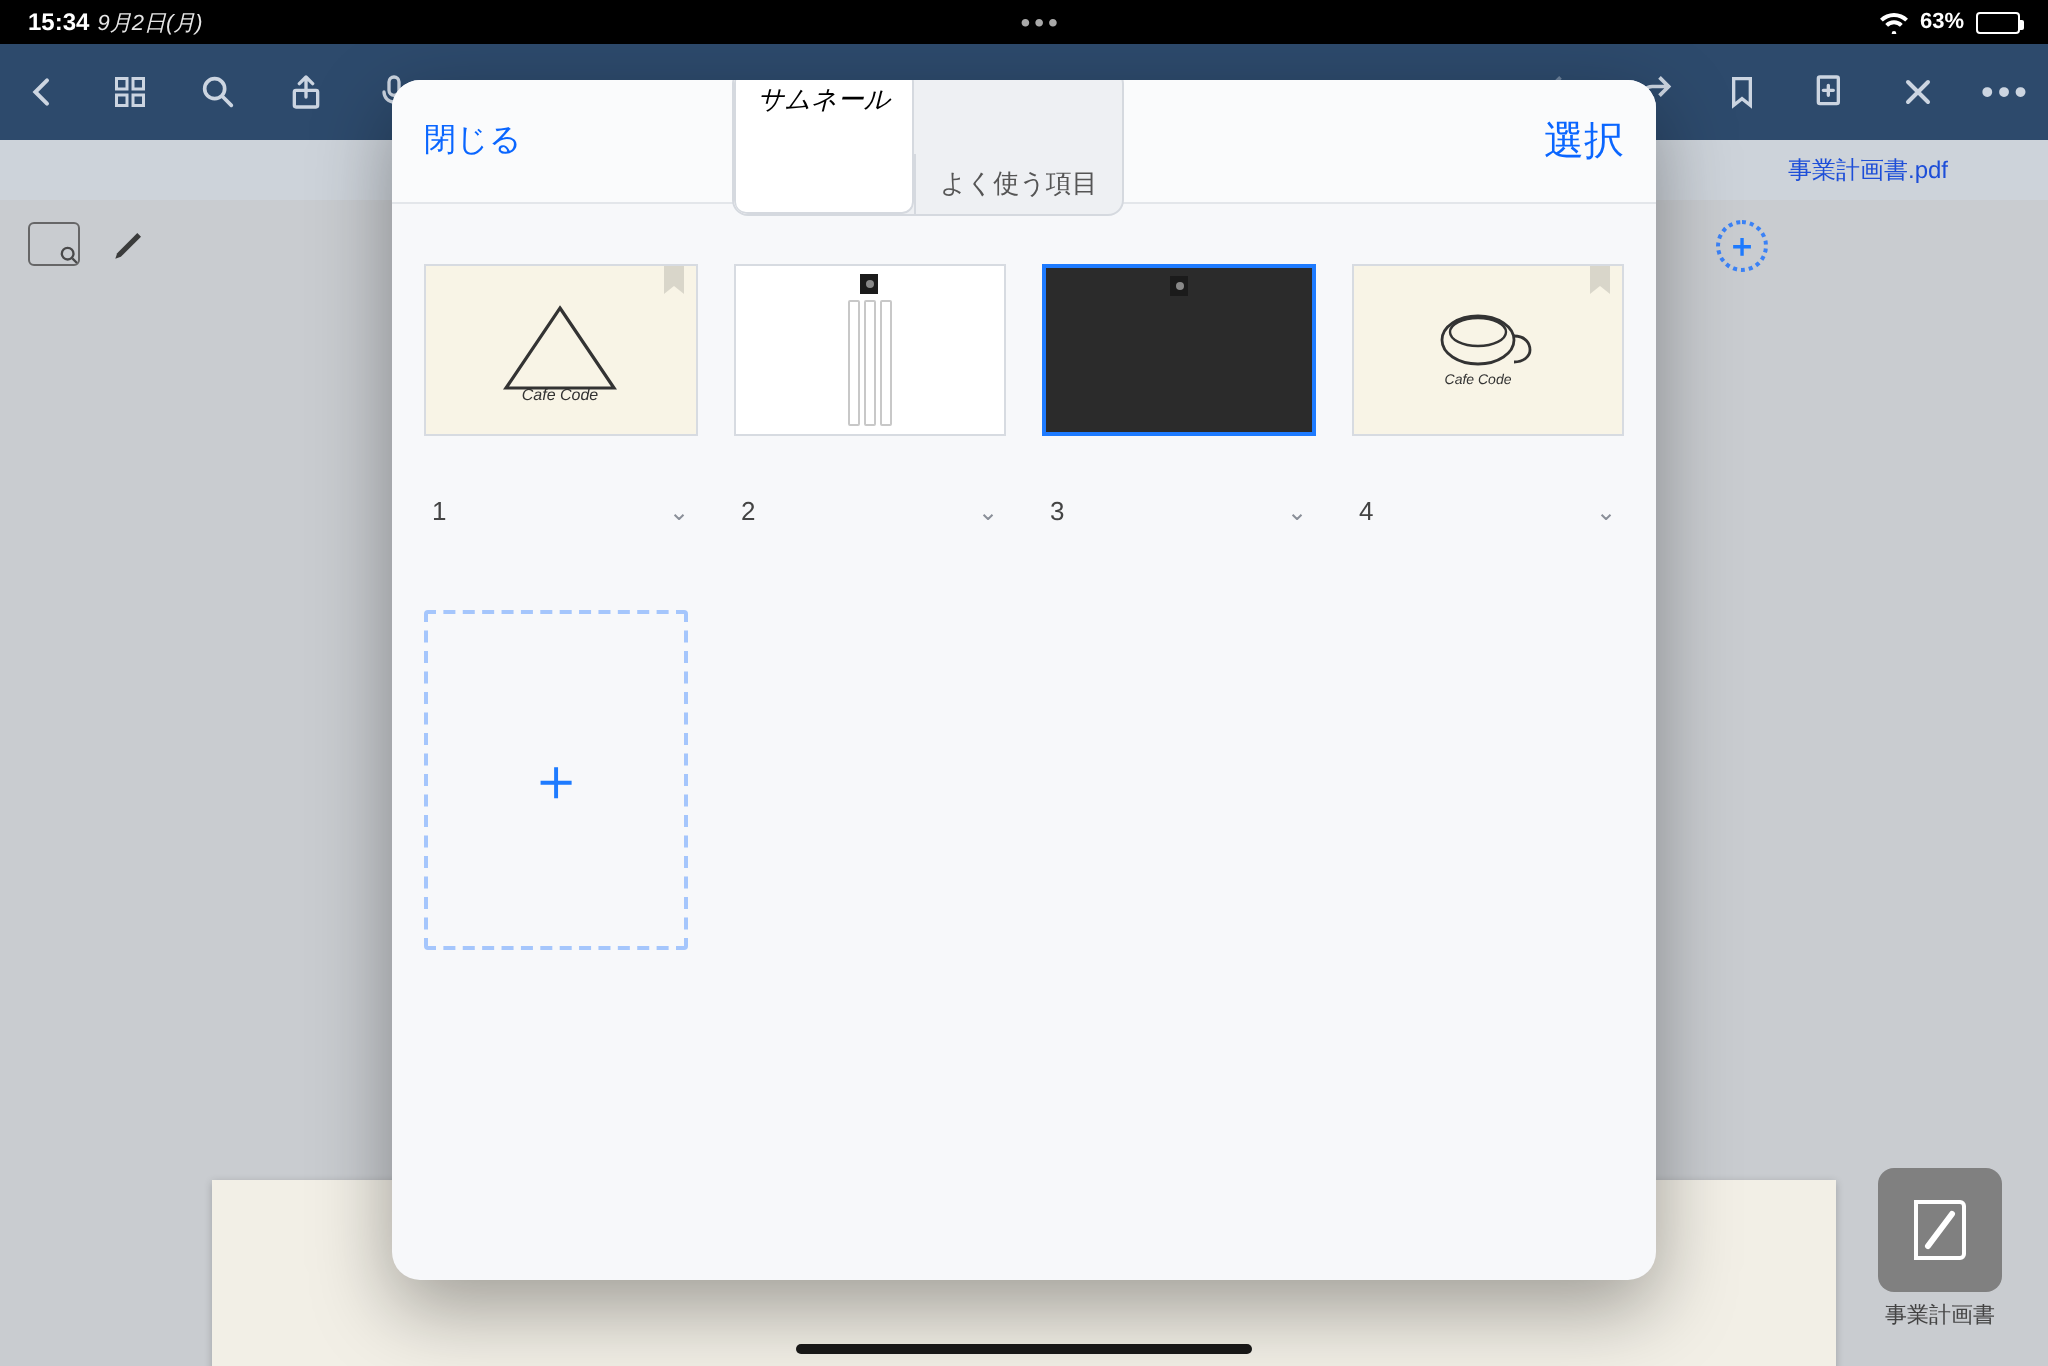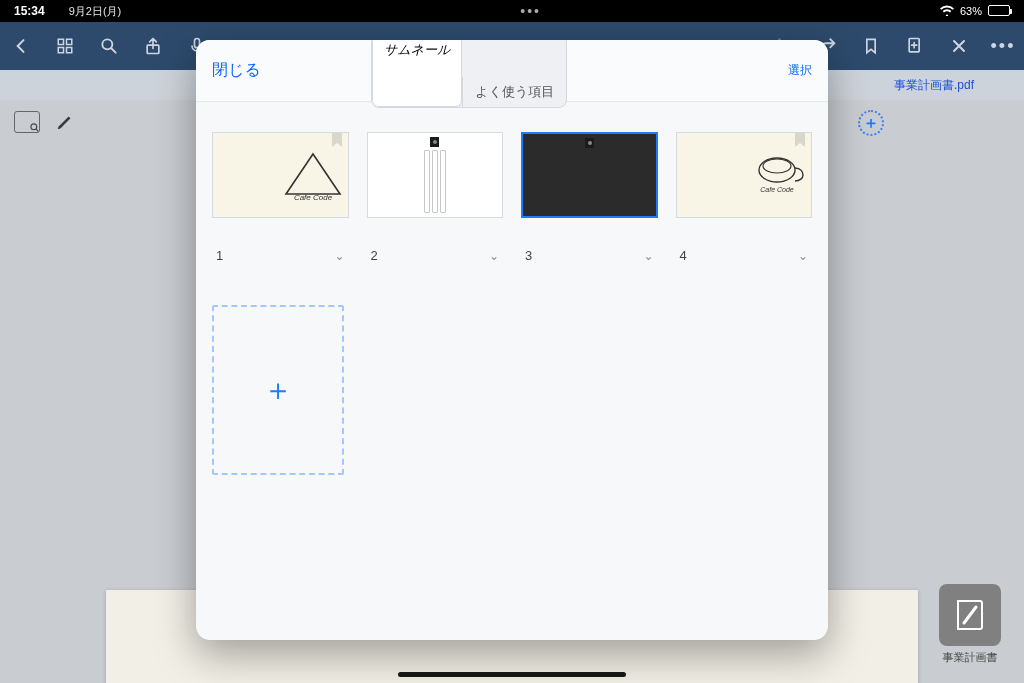--- a/index.html
+++ b/index.html
@@ -4,25 +4,25 @@
 <style>
   * { margin: 0; padding: 0; box-sizing: border-box; font-family: -apple-system, "Hiragino Sans", sans-serif; }
   html, body { width: 1024px; height: 683px; overflow: hidden; background: #000; }
 
   
   .status-bar {
     position: absolute; top: 0; left: 0; right: 0; height: 22px;
     background: #000; color: #fff; font-size: 12px; display: flex;
     align-items: center; padding: 0 14px; z-index: 40;
   }
-  .status-left { flex: 0 0 auto; display: flex; gap: 24px; align-items: center; }
+  .status-left { flex: 0 0 auto; display: flex; gap: 4px; align-items: center; }
   .status-left .time { font-weight: 600; }
-  .status-left .date { font-weight: 400; font-size: 11px; opacity: .9; }
+  .status-left .date { font-weight: 400; font-size: 11px; opacity: .9; font-style: italic; }
   .status-center { flex: 1; display: flex; justify-content: center; color: #aaa; font-size: 14px; letter-spacing: 2px; }
-  .status-right { flex: 0 0 auto; display: flex; align-items: flex-start; gap: 6px; font-size: 11px; }
+  .status-right { flex: 0 0 auto; display: flex; align-items: flex-end; gap: 6px; font-size: 11px; font-weight: bold; }
   .wifi-icon svg { display:block }
   .battery { width: 22px; height: 11px; border: 1px solid #fff; border-radius: 2px; position: relative; }
   .battery::after { content: ""; position: absolute; right: -3px; top: 3px; width: 2px; height: 5px; background: #fff; border-radius: 0 1px 1px 0;}
   .battery-fill { height: 100%; width: 63%; background: #fff; border-radius: 1px 0 0 1px; }
 
   
   .app-toolbar {
     position: absolute; top: 22px; left: 0; right: 0; height: 48px;
     background: #2d4a6c; color: #e8eef6; display: flex; align-items: center;
     padding: 0 10px; gap: 22px; z-index: 30;
@@ -72,30 +72,30 @@
     border-bottom: 1px solid #e3e6ea; background: #fafbfc;
   }
   .close-link { color: #0a66ff; font-size: 16px; font-weight: 500; }
   .segmented {
     margin: 0 auto; display: flex; border: 1px solid #d5d9df; border-radius: 8px;
     overflow: hidden; font-size: 13px; background: #eef0f3;
   }
   .seg { padding: 6px 12px; color: #555; }
   .seg.active { background: #fff; color: #000000; box-shadow: 0 0 0 1px #d5d9df inset; border-radius: 6px; font-style: italic; }
   .seg + .seg { border-left: 1px solid #d5d9df; margin-top: 42px; }
-  .select-link { color: #0a66ff; font-size: 12px; text-align: center; }
+  .select-link { color: #0a66ff; font-size: 20px; text-align: center; }
 
   .thumb-grid {
     padding: 30px 16px; display: grid; grid-template-columns: repeat(4, 1fr);
     column-gap: 18px; row-gap: 12px;
   }
   .thumb-cell { }
   .thumb {
     width: 100%; height: 86px; background: #fff; border: 1px solid #d7dbe1;
-    position: relative; display:flex; align-items:center; justify-content:flex-end;
+    position: relative; display:flex; align-items:center; justify-content:center;
   }
   .thumb.selected { border: 2px solid #1e7bff; }
   .thumb .bookmark {
     position:absolute; top:0; right:6px; width:10px; height:14px;
     border-left:5px solid rgba(0,0,0,.12); border-right:5px solid rgba(0,0,0,.12);
     border-bottom:4px solid transparent;
   }
   .thumb.beige { background:#f8f4e6; }
   .thumb .logo-tri {
     width:70px; height:54px; position:relative;

